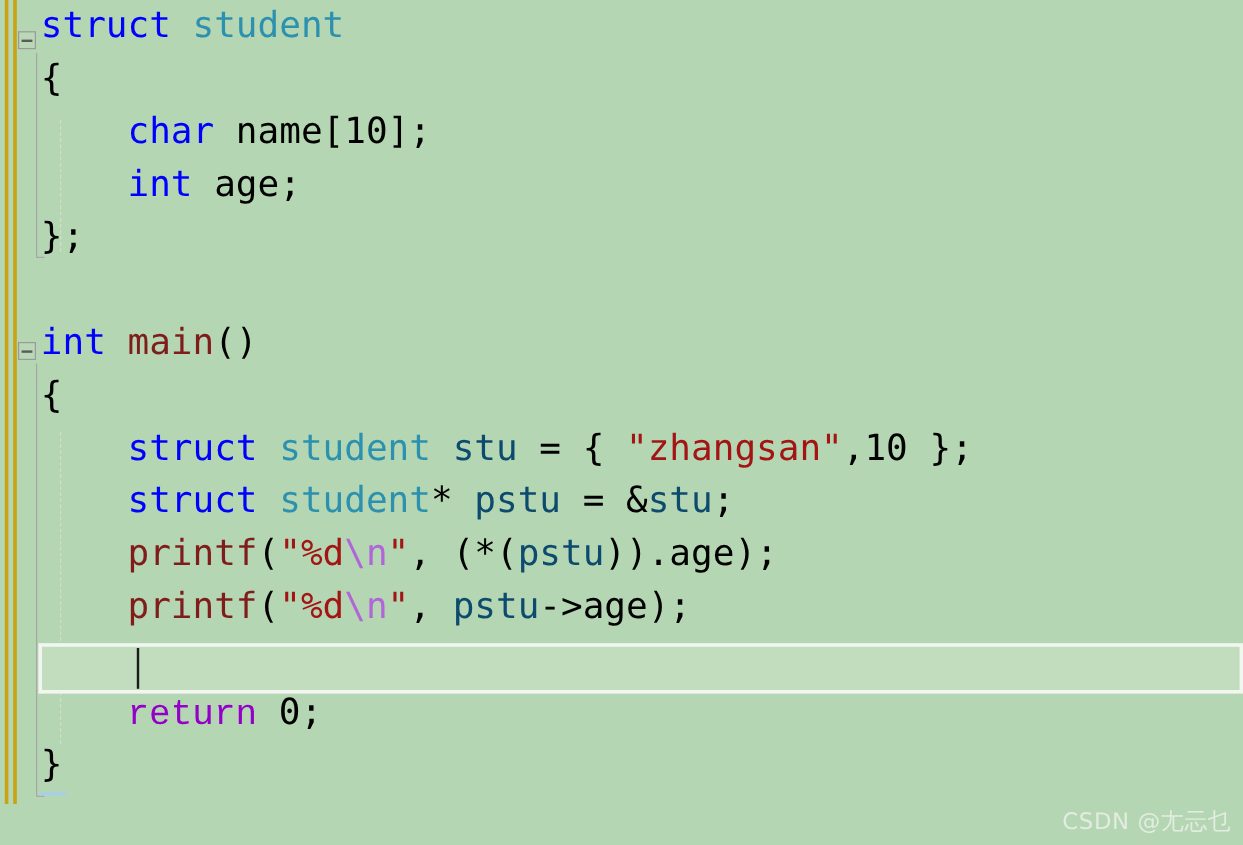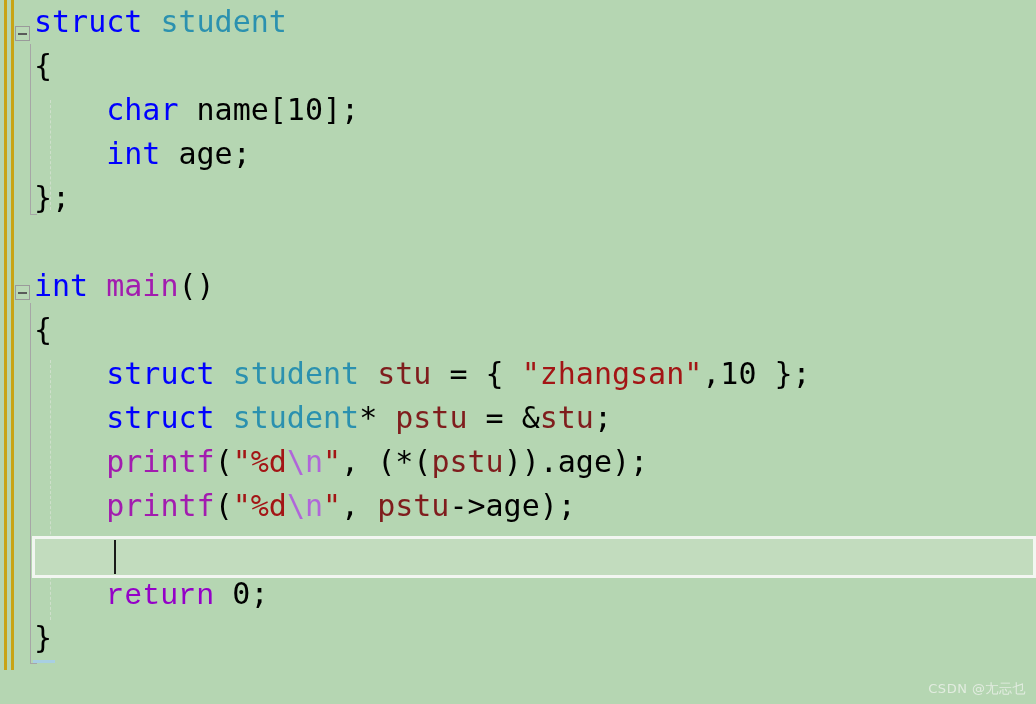--- a/index.html
+++ b/index.html
@@ -115,34 +115,34 @@
     color: #000000;
   }
   .ln {
     display: block;
     height: 44px;
     padding-left: 34px;
   }
 
   .tok-kw   { color: #0000ff; }
   .tok-type { color: #2b91af; }
-  .tok-fn   { color: #a21caf; }
+  .tok-fn   { color: #7f1d1d; }
   .tok-str  { color: #a31515; }
   .tok-esc  { color: #b066d9; }
-  .tok-id   { color: #7f1d1d; }
+  .tok-id   { color: #0c4a6e; }
   .tok-ctl  { color: #9400c8; font-family: Liberation Mono, monospace; }
   .tok-pln  { color: #000000; }
 
   
   #watermark {
     position: absolute;
     right: 10px;
     bottom: 6px;
     font-family: "DejaVu Sans", "Liberation Sans", sans-serif;
-    font-size: 13px;
+    font-size: 19px;
     color: #e2ece0;
     letter-spacing: 0.5px;
     white-space: nowrap;
   }
 </style>
 </head>
 <body>
 
 <div id="editor">
 

